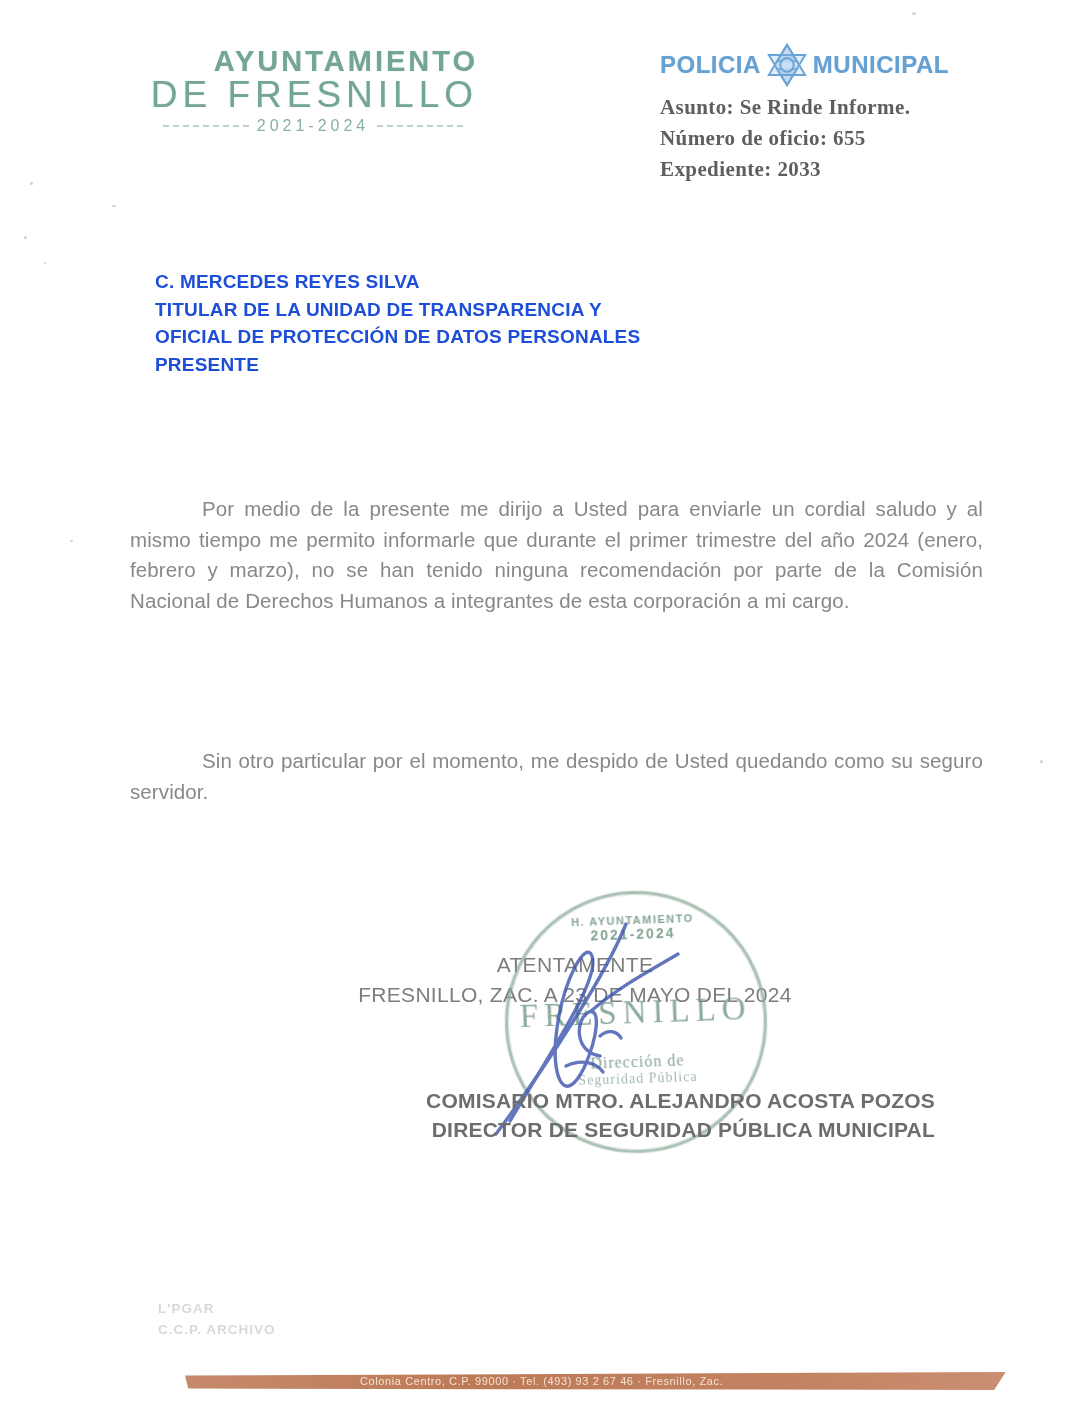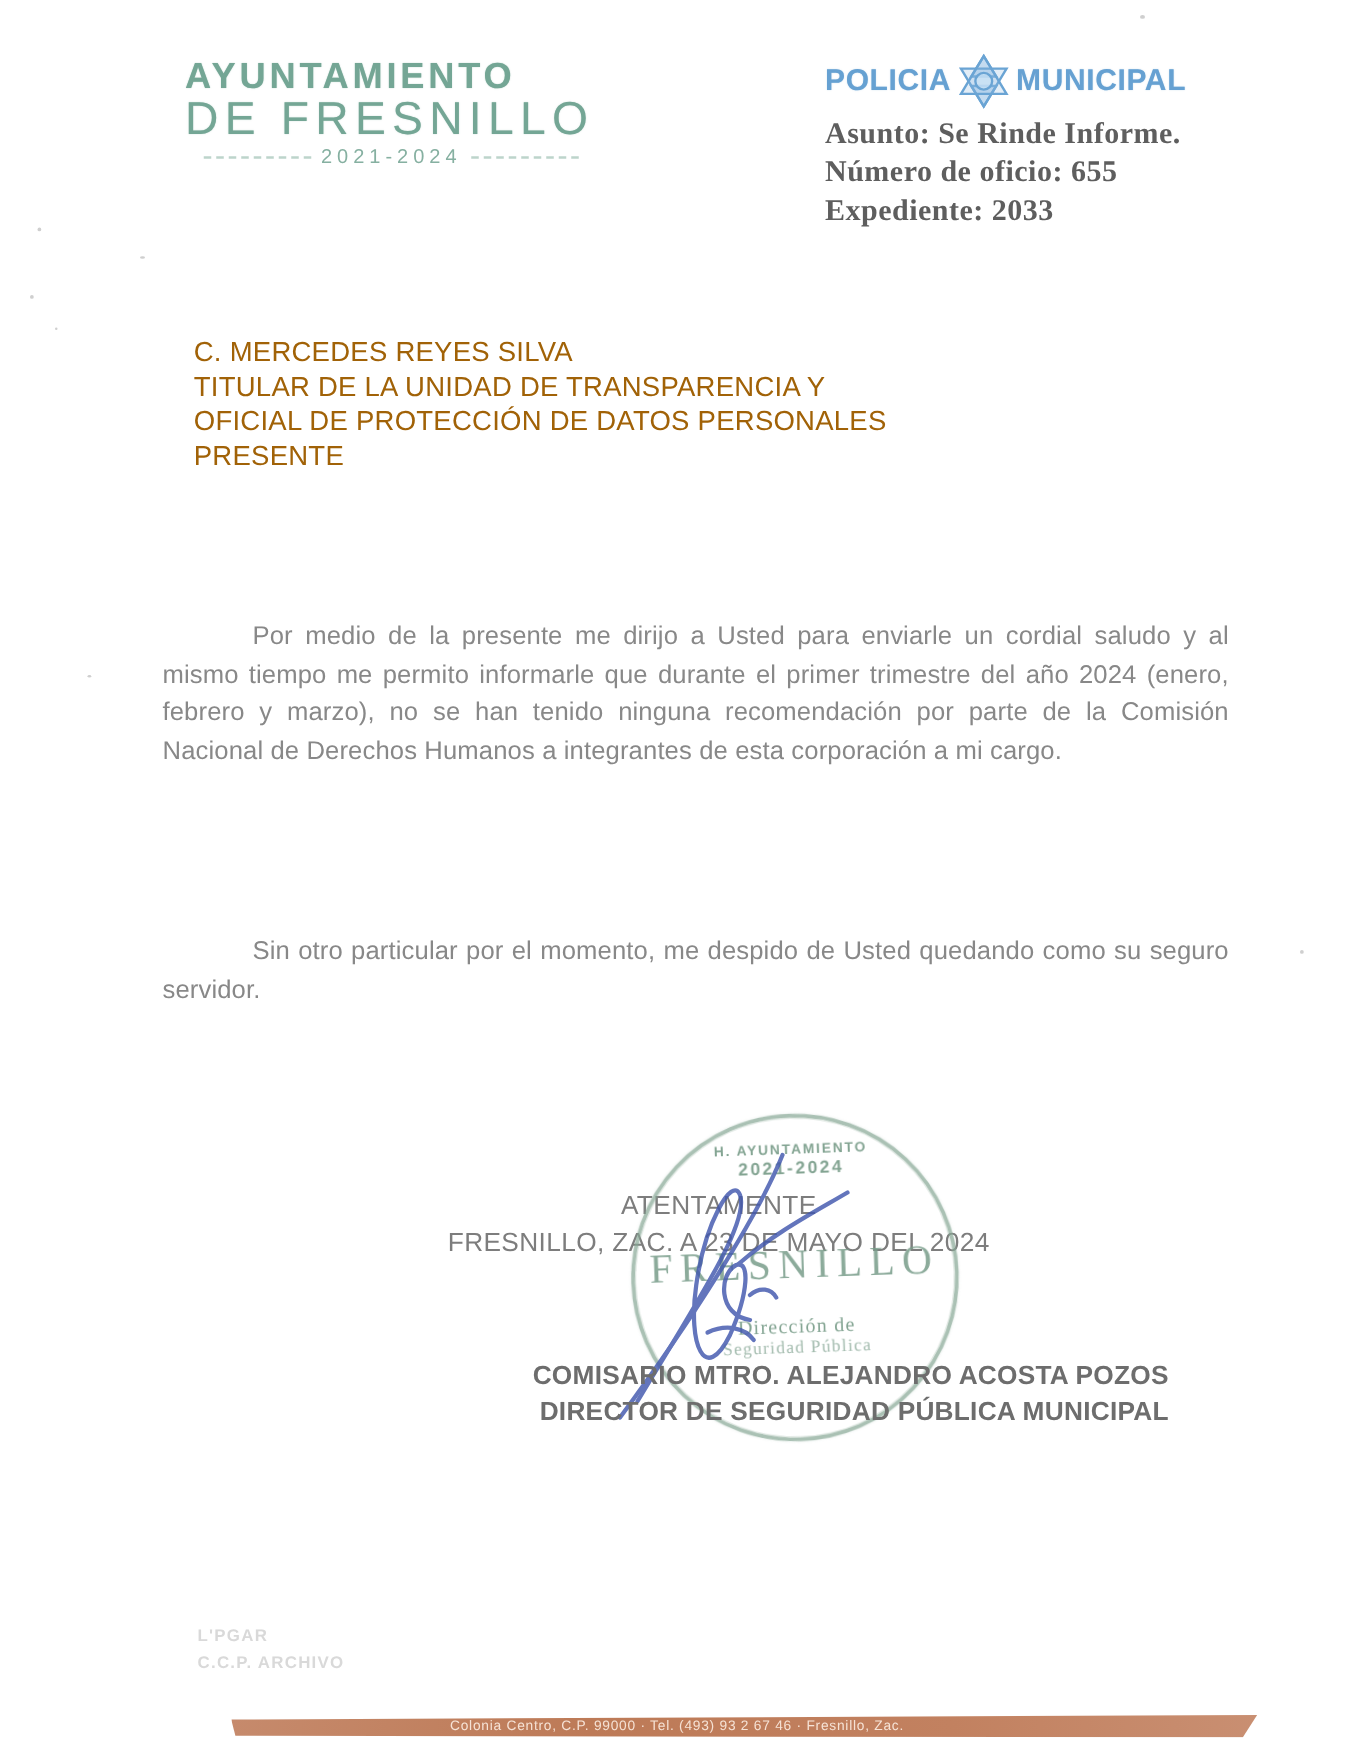--- a/index.html
+++ b/index.html
@@ -7,34 +7,34 @@
     position:relative;
     width:1088px;height:1408px;
     margin:0 auto;
     background:#ffffff;
     font-family:"Liberation Sans",sans-serif;
     overflow:hidden;
   }
   .scan{filter:blur(0.35px);}
 
   
-  .logo{position:absolute;left:148px;top:46px;width:330px;text-align:left;color:#74a695;}
+  .logo{position:absolute;left:148px;top:46px;width:330px;text-align:right;color:#74a695;}
   .logo-l1{font-weight:700;font-size:29px;letter-spacing:3px;line-height:30px;text-shadow:0 0 1px rgba(116,166,149,.6);}
   .logo-l2{font-weight:400;font-size:37px;letter-spacing:5px;line-height:38px;text-shadow:0 0 1px rgba(116,166,149,.5);}
   .logo-l3{display:flex;align-items:center;justify-content:center;gap:8px;margin-top:3px;font-size:16px;letter-spacing:4px;color:#86b0a1;}
   .logo-rule{display:inline-block;width:86px;border-top:2px dashed rgba(134,176,161,.55);height:0;}
 
   
   .police-header{position:absolute;left:660px;top:42px;width:340px;}
   .police-row{display:flex;align-items:center;gap:2px;color:#66a1d2;font-weight:700;font-size:24px;letter-spacing:.5px;text-shadow:0 0 1px rgba(102,161,210,.5);}
   .badge{width:46px;height:46px;margin:0 1px;flex:0 0 auto;}
-  .hfields{margin-top:4px;font-family:"Liberation Serif",serif;font-weight:700;font-size:24px;line-height:31px;color:#5e5e5e;letter-spacing:.4px;}
+  .hfields{margin-top:4px;font-family:"Liberation Serif",serif;font-weight:700;font-size:21px;line-height:31px;color:#5e5e5e;letter-spacing:.4px;}
 
   
-  .recipient{position:absolute;left:155px;top:268px;font-weight:400;font-size:22px;line-height:27.5px;color:#a16207;letter-spacing:.2px;}
+  .recipient{position:absolute;left:155px;top:268px;font-weight:700;font-size:19px;line-height:27.5px;color:#1d4ed8;letter-spacing:.2px;}
 
   
   .para{position:absolute;left:130px;width:853px;font-size:20.5px;line-height:30.5px;color:#888888;text-align:justify;letter-spacing:.1px;}
   .para.p1{top:494px;text-indent:72px;}
   .para.p2{top:746px;text-indent:72px;}
 
   
   .closing{position:absolute;left:215px;top:950px;width:720px;text-align:center;font-weight:400;font-size:21px;line-height:30px;color:#7d7d7d;letter-spacing:.3px;}
   .signer{position:absolute;left:215px;top:1086px;width:720px;text-align:right;font-weight:700;font-size:21px;line-height:29px;color:#6d6d6d;letter-spacing:.2px;z-index:4;}
 

